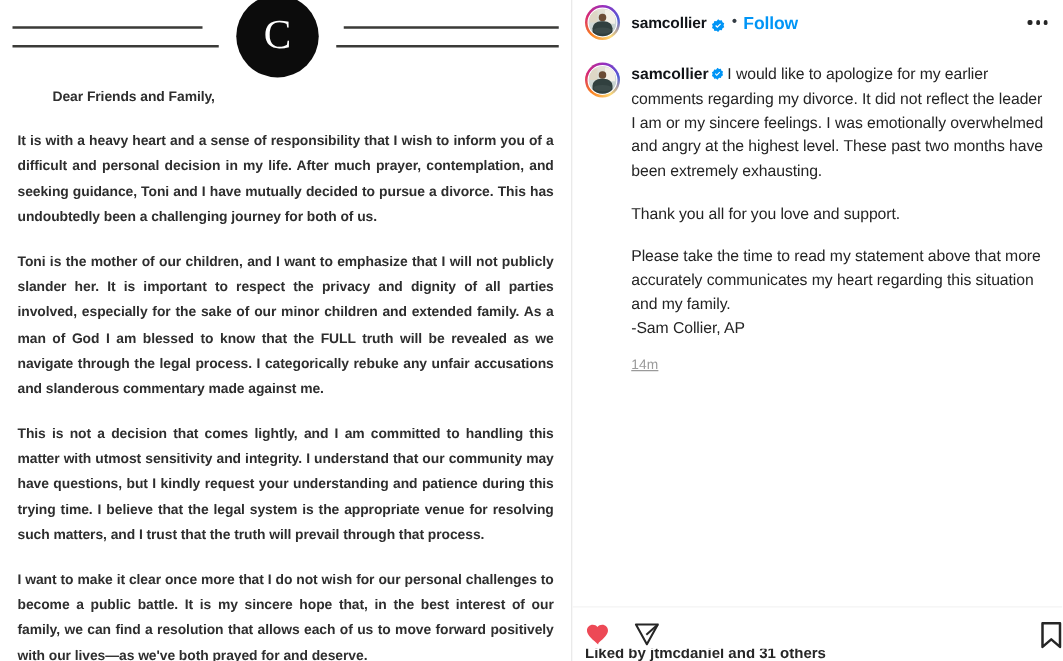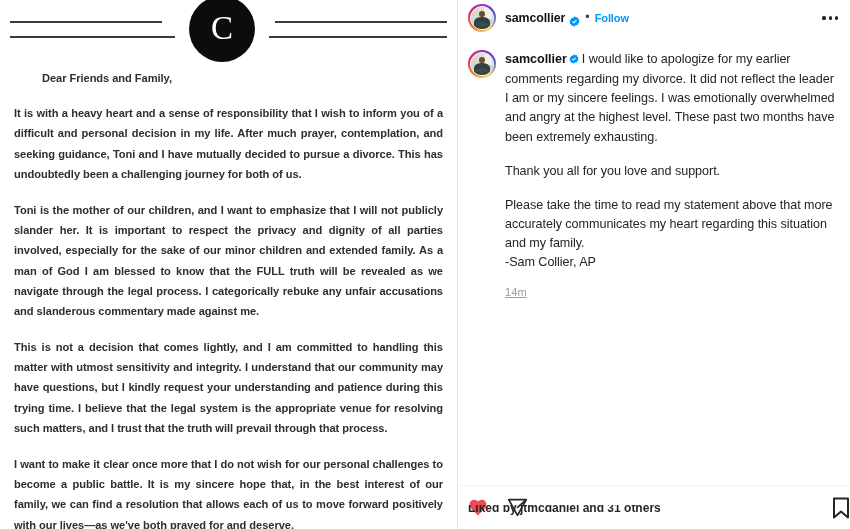--- a/index.html
+++ b/index.html
@@ -158,21 +158,21 @@
 
   .dot-sep {
     color: #333b43;
     font-size: 12.4px;
     margin: 0 5px;
     position: relative;
     top: -1px;
   }
 
   .follow-link {
-    font-size: 11px;
+    font-size: 14px;
     font-weight: bold;
     color: #0095f6;
     cursor: pointer;
     letter-spacing: -0.1px;
   }
 
   .ig-menu {
     margin-left: auto;
     display: flex;
     gap: 3px;
@@ -240,21 +240,21 @@
     display: flex;
     align-items: center;
     justify-content: center;
   }
   .action-icon.share { margin-left: 18px; }
   .action-icon.save  { margin-left: auto; margin-right: -13px; }
 
   .ig-likes-stub {
     position: absolute;
     left: 10px;
-    bottom: 14px;
+    bottom: 0;
     height: 10px;
     width: 250px;
     overflow: hidden;
   }
   .ig-likes-stub span {
     display: block;
     font-size: 12px;
     font-weight: bold;
     color: #262626;
     line-height: 1.1;

